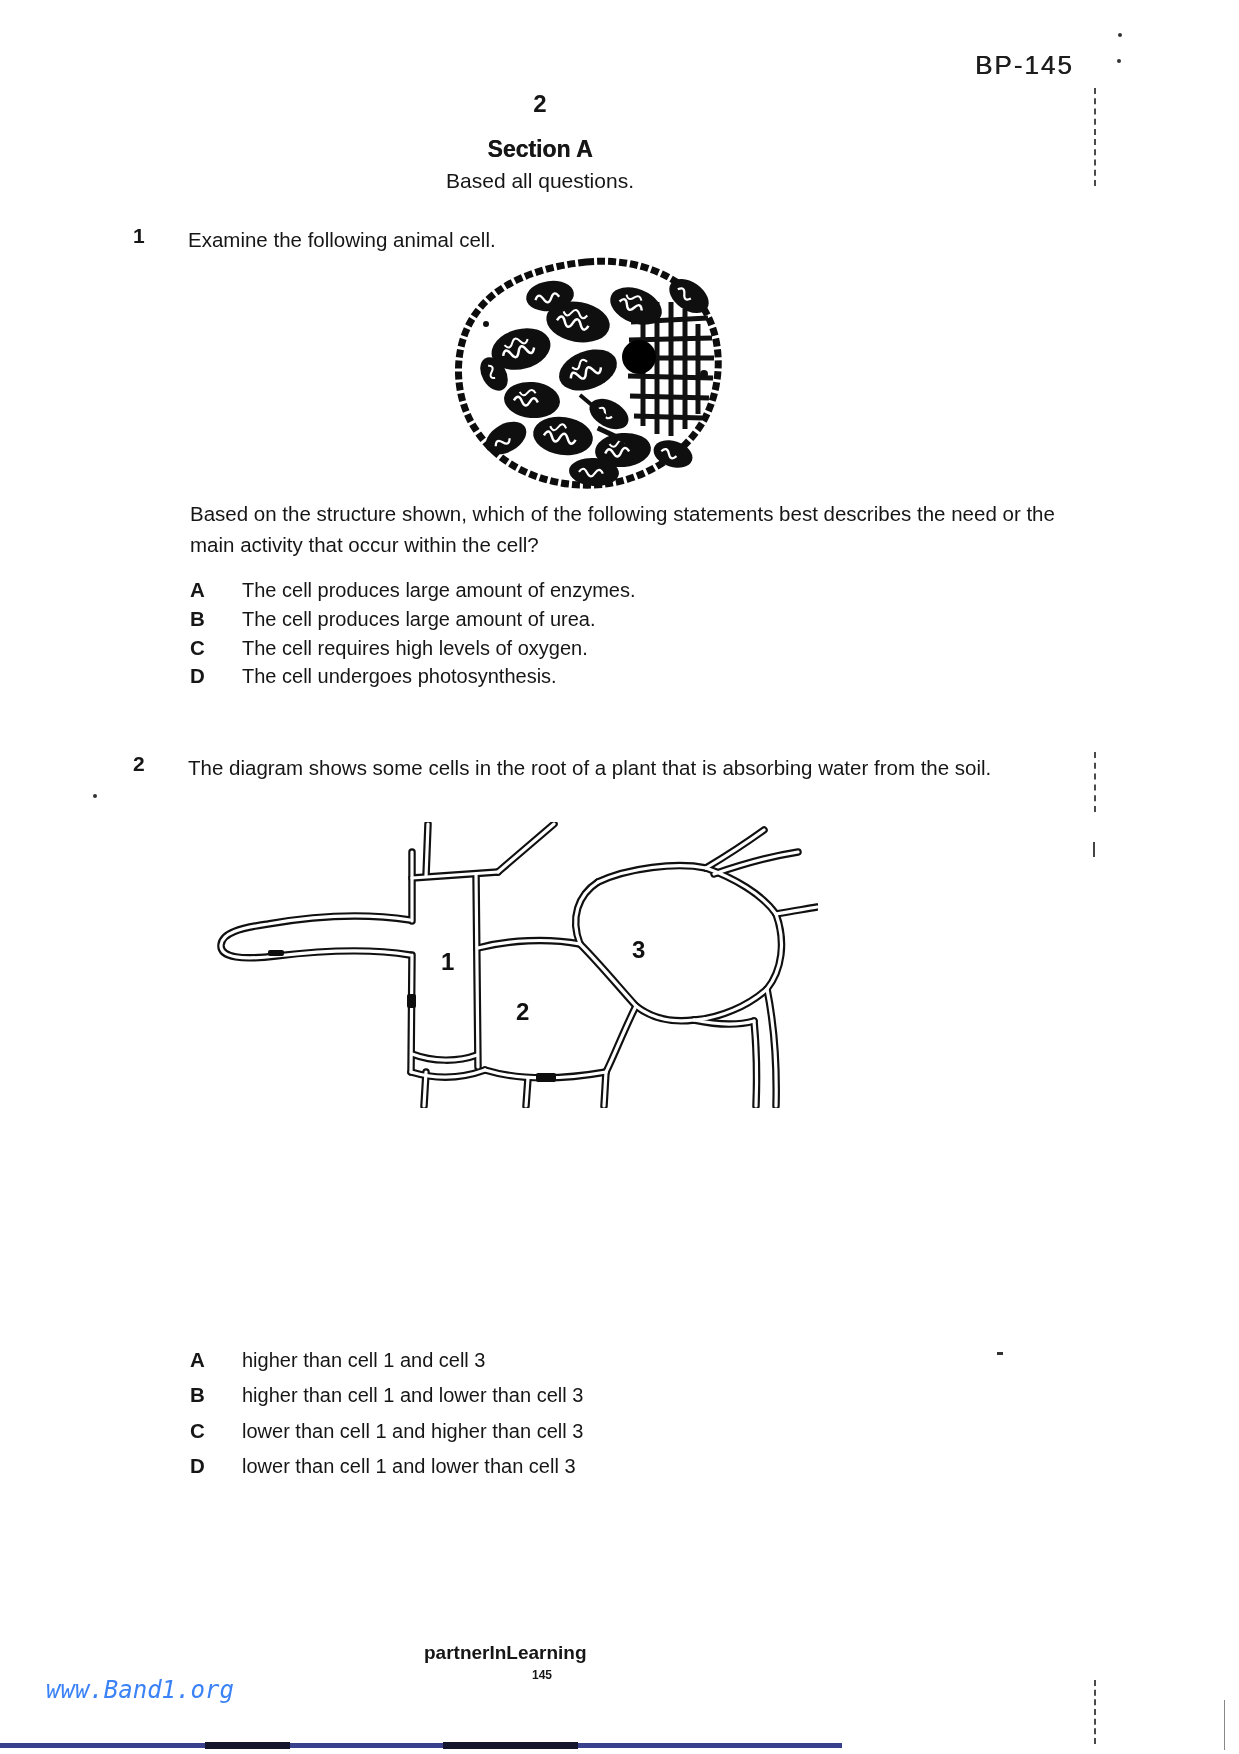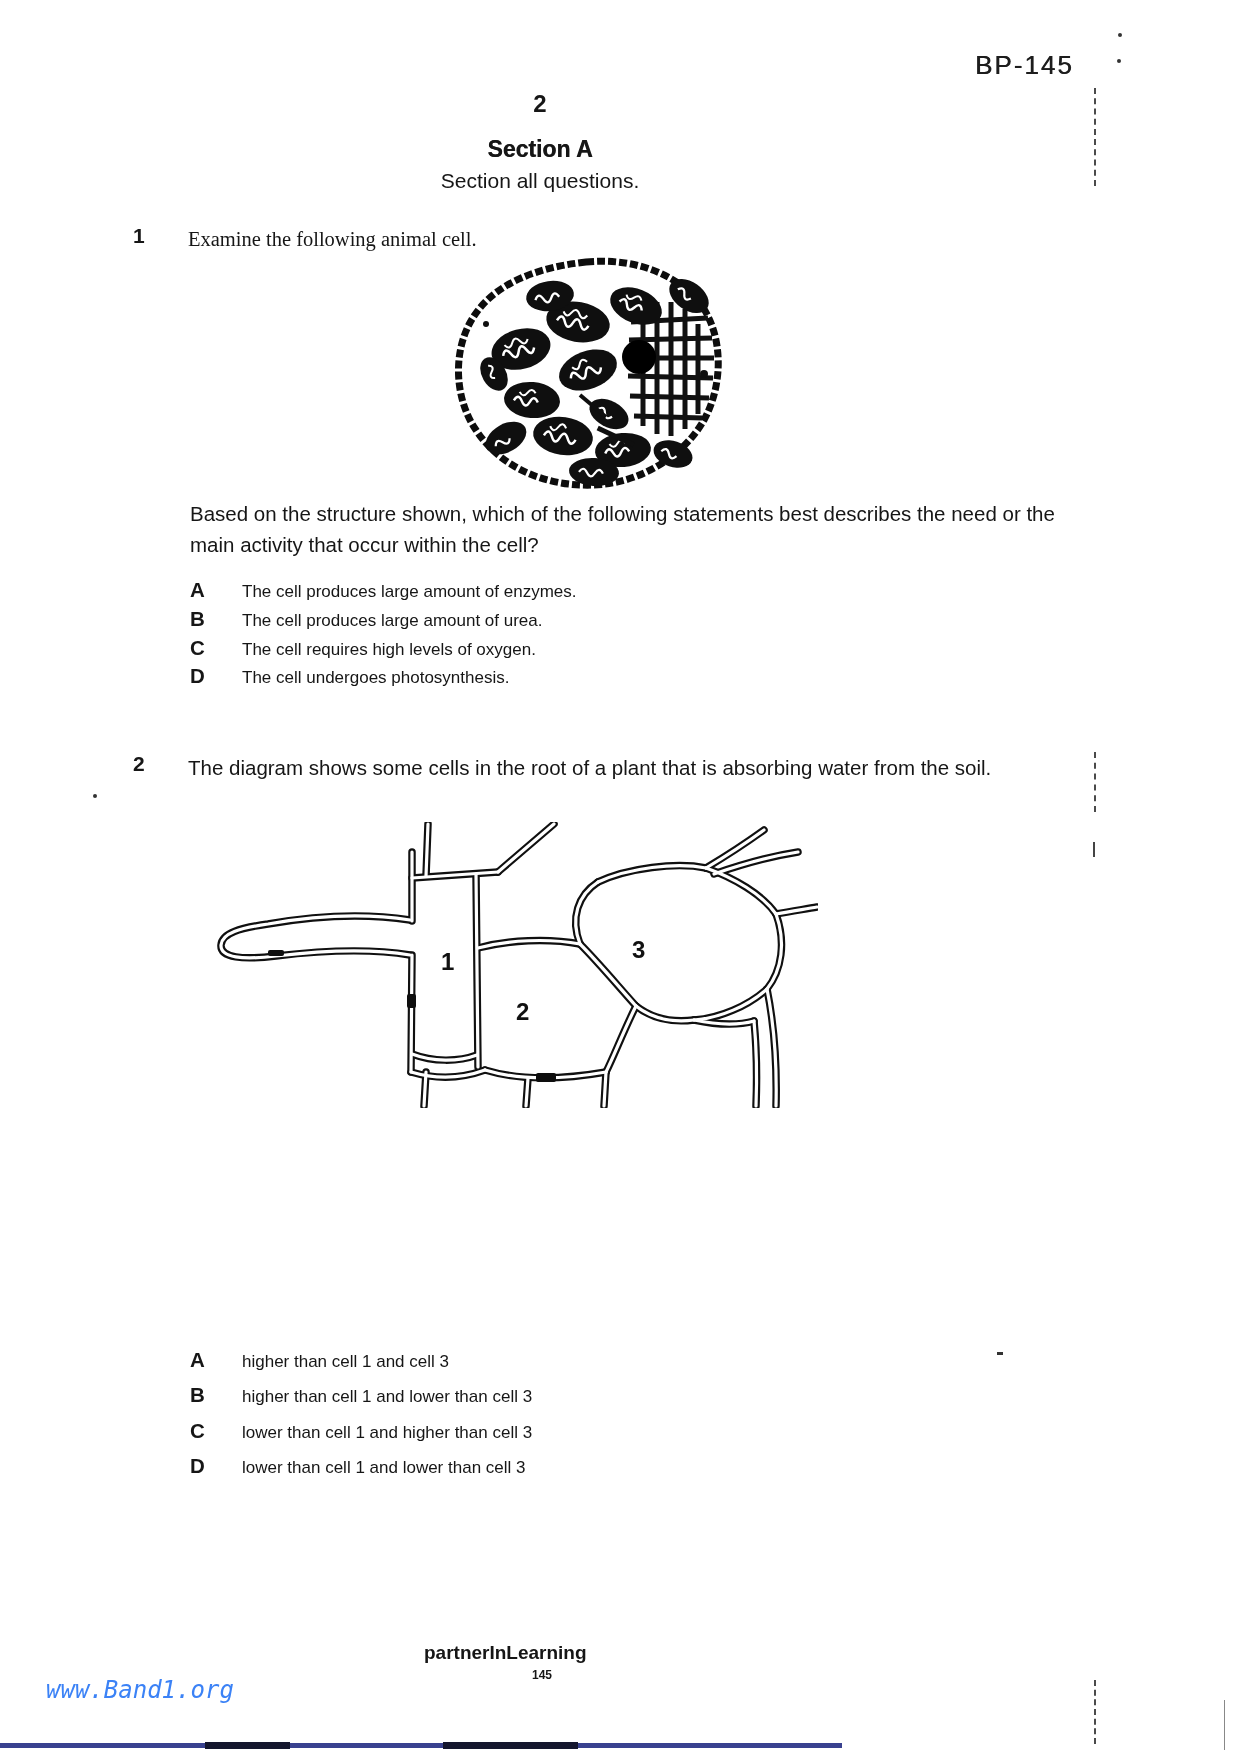--- a/index.html
+++ b/index.html
@@ -17,42 +17,42 @@
   .sec-title{top:136px;font-size:23px;font-weight:bold;}
   .sec-sub{top:169px;font-size:21px;}
   .q-num{font-size:21px;font-weight:bold;left:133px;}
   .q-text{font-size:20.5px;left:188px;line-height:31px;}
   .stem{font-size:20.5px;left:190px;line-height:31px;}
   .opts{left:190px;}
   .opt-row{display:flex;align-items:baseline;}
   .opts-q1 .opt-row{height:28.8px;}
   .opts-q2 .opt-row{height:35.4px;}
   .opt-letter{font-weight:bold;font-size:20.5px;width:52px;flex:0 0 52px;}
-  .opt-text{font-size:17px;}
+  .opt-text{font-size:20px;}
   .figure{position:absolute;}
   .footer-brand{left:424px;top:1642px;font-size:19px;font-weight:bold;}
   .footer-num{left:532px;top:1668px;font-size:12px;font-weight:bold;}
   .watermark{left:46px;top:1676px;font-size:24px;font-family:"DejaVu Sans Mono","Liberation Mono",monospace;color:#3b82f6;font-style:italic;}
   .bottom-bar{left:0;top:1743px;width:842px;height:5px;background:#39418f;}
   .bar-seg{position:absolute;top:-1px;height:7px;background:#14162e;}
   .dash-line{border-left:2px dashed #4a4a4a;width:0;}
   .dot{background:#333;border-radius:50%;}
 </style>
 </head>
 <body>
 
 <div class="page">
 
   <div class="abs doc-code scan">BP-145</div>
   <div class="abs center-col pg-num">2</div>
   <div class="abs center-col sec-title scan">Section A</div>
-  <div class="abs center-col sec-sub">Section all questions.</div>
+  <div class="abs center-col sec-sub">Based all questions.</div>
 
   <div class="abs q-num" style="top:224px;">1</div>
-  <div class="abs q-text" style="top:224px;width:700px;font-family:Liberation Serif, serif;">Examine the following animal cell.</div>
+  <div class="abs q-text" style="top:224px;width:700px;">Examine the following animal cell.</div>
 
   <svg class="figure" style="left:446px;top:254px;" width="280" height="236" viewBox="0 0 280 236">
 
     <path d="M 140,8 C 192,3 237,23 258,55 C 277,86 277,131 258,166 C 238,201 196,229 148,231 C 99,233 54,213 30,176 C 8,144 6,95 28,62 C 50,28 94,13 140,8 Z" fill="#ffffff" stroke="#0d0d0d" stroke-width="7" stroke-dasharray="8 3"></path>
 
     <g stroke="#111" stroke-width="5">
       <line x1="197" y1="55" x2="197" y2="172"></line>
         <line x1="211" y1="48" x2="211" y2="180"></line>
       <line x1="225" y1="48" x2="225" y2="182"></line>
         <line x1="239" y1="55" x2="239" y2="175"></line>

